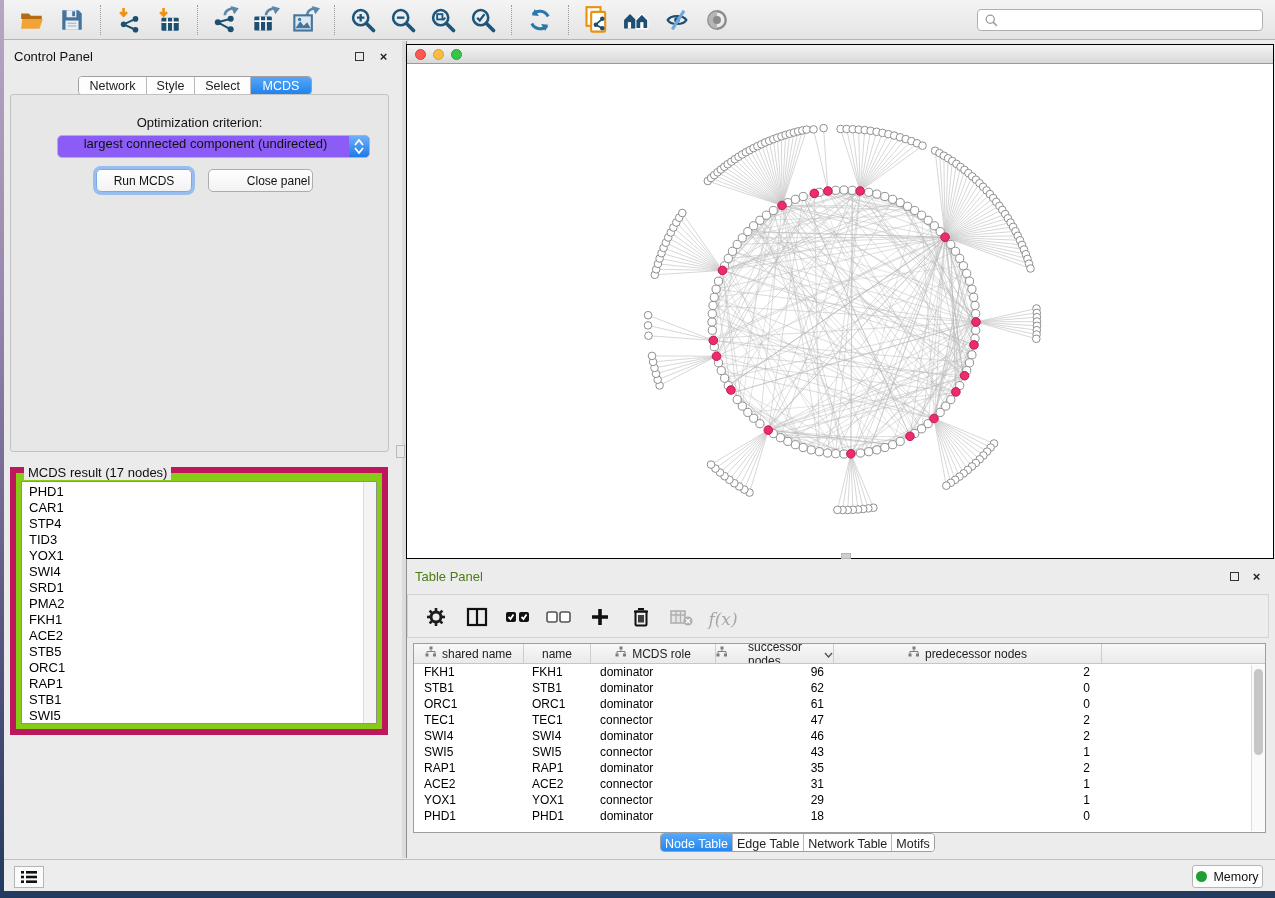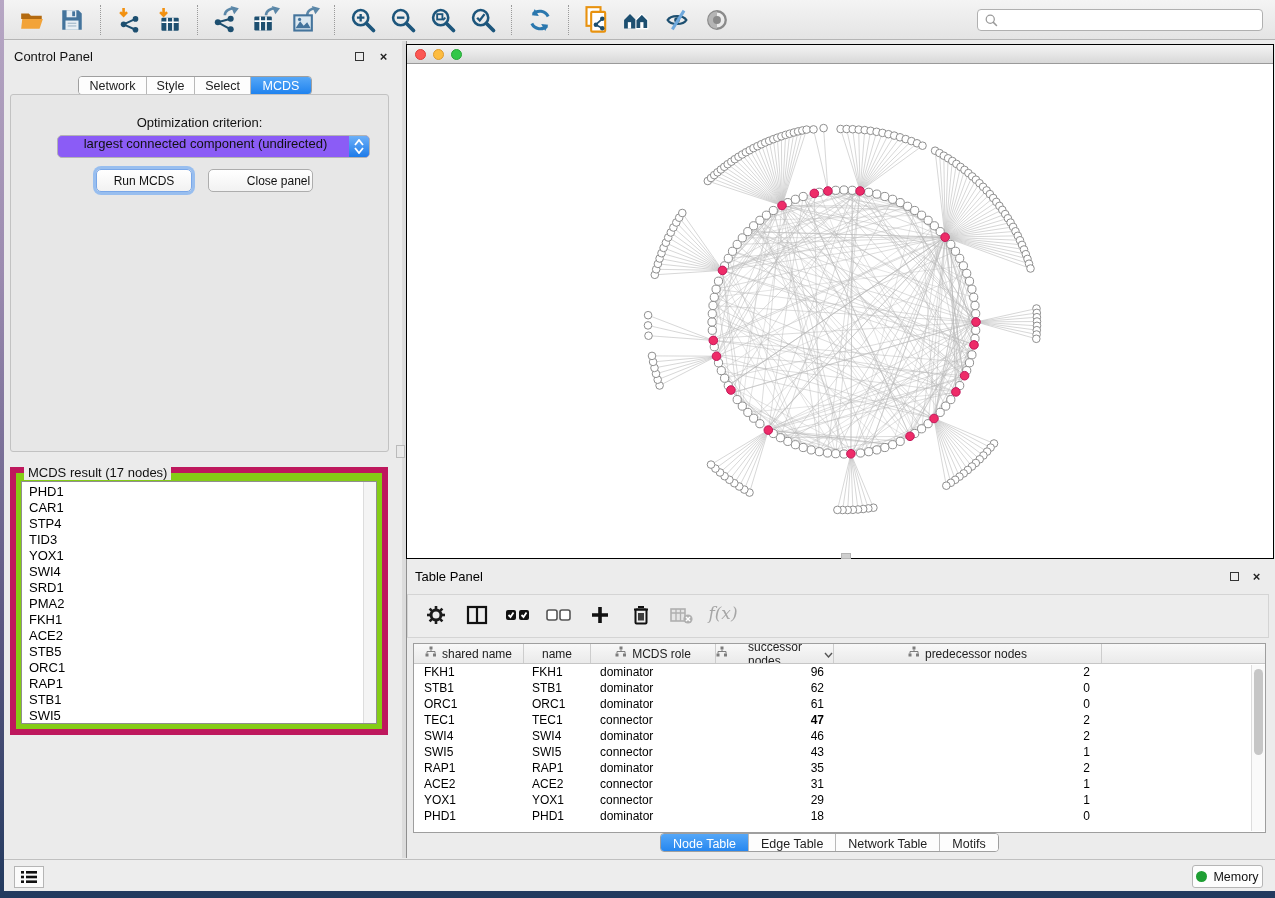--- a/index.html
+++ b/index.html
@@ -73,40 +73,40 @@
   .net-frame { position:absolute; left:402px; top:44px; width:868px; height:515px; border:1px solid #000; background:#fff; }
   .net-titlebar { position:relative; height:19px; background:linear-gradient(#f4f4f4,#d8d8d8); border-bottom:1px solid #9a9a9a; }
   .lights { position:absolute; left:8px; top:4px; display:flex; gap:7px; }
   .light { width:11px; height:11px; border-radius:50%; }
   .net-title { position:absolute; left:0; right:0; top:2px; text-align:center; font-size:12.5px; color:#222; }
   .net-canvas { position:absolute; left:0; top:19px; width:866px; height:494px; background:#fff; }
   .h-grip { position:absolute; left:434px; bottom:-1px; width:10px; height:6px; background:#cfcfcf; border:1px solid #b5b5b5; }
 
   
   .table-panel { position:absolute; left:403px; top:560px; width:868px; height:296px; background:#ececec; }
-  .tp-title { position:absolute; left:8px; top:9px; font-size:13px; color:#000000; }
+  .tp-title { position:absolute; left:8px; top:9px; font-size:13px; color:#4d7c0f; }
   .tp-float { right:34px; top:10px; } .tp-close { right:12px; top:10px; }
   .tp-toolbar { position:absolute; left:0; top:34px; width:862px; height:44px; background:#ededed;
                 border:1px solid #d4d4d4; display:flex; align-items:center; gap:15px; padding-left:15px; }
-  .tp-icon { width:26px; height:26px; display:flex; align-items:flex-start; justify-content:center; cursor:pointer; }
+  .tp-icon { width:26px; height:26px; display:flex; align-items:flex-end; justify-content:center; cursor:pointer; }
   .fx-label { font-family:"DejaVu Serif", serif; font-style:italic; font-size:17px; color:#a6a6a6; }
 
   .ntable { position:absolute; left:6px; top:83px; width:853px; height:190px; border:1px solid #9e9e9e; background:#fff; overflow:hidden; }
   .thead { display:flex; height:20px; background:linear-gradient(#f8f8f8,#eaeaea); border-bottom:1px solid #c6c6c6; }
   .th { display:flex; align-items:center; justify-content:center; gap:5px; font-size:12px; color:#222;
         border-right:1px solid #cdcdcd; overflow:hidden; }
   .th:last-child { border-right:none; }
   .tbody { position:relative; }
   .trow { display:flex; height:16px; }
   .td { font-size:12px; color:#000; line-height:16px; white-space:nowrap; overflow:hidden; }
   .t-scroll { position:absolute; right:0; top:21px; bottom:1px; width:14px; background:#fafafa; border-left:1px solid #ddd; }
   .t-thumb { position:absolute; left:2px; top:4px; width:9px; height:86px; background:#c6c6c6; border-radius:5px; }
 
   .tp-tabs { left:253px; top:273px; }
-  .tp-tabs .seg-tab { padding:0 12px; font-size:12.5px; height:19px;text-align:center; }
+  .tp-tabs .seg-tab { padding:0 4px; font-size:12.5px; height:19px;text-align:center; }
 
   
   .status-bar { position:absolute; left:0; top:859px; width:1271px; height:32px; background:#ededed; border-top:1px solid #c0c0c0; }
   .list-btn { position:absolute; left:10px; top:6px; width:30px; height:22px; background:#fbfbfb; border:1px solid #b5b5b5;
               display:flex; align-items:center; justify-content:center; cursor:pointer; }
   .mem-btn { position:absolute; right:12px; top:5px; width:71px; height:23px; background:#fdfdfd; border:1px solid #b5b5b5;
              border-radius:3px; display:flex; align-items:center; justify-content:center; gap:6px; font-size:12.5px; color:#111; cursor:pointer; }
   .mem-dot { width:11px; height:11px; border-radius:50%; background:#1e9e33; }
 </style>
 </head>
@@ -1130,21 +1130,21 @@
               <div class="td" style="width: 110px; text-align: left; padding-left: 10px;">ORC1</div>
               <div class="td" style="width: 67px; text-align: left; padding-left: 8px;">ORC1</div>
               <div class="td" style="width: 125px; text-align: left; padding-left: 9px;">dominator</div>
               <div class="td" style="width: 118px; text-align: right; padding-right: 10px;">61</div>
               <div class="td" style="width: 268px; text-align: right; padding-right: 12px;">0</div>
             </div>
             <div class="trow">
               <div class="td" style="width: 110px; text-align: left; padding-left: 10px;">TEC1</div>
               <div class="td" style="width: 67px; text-align: left; padding-left: 8px;">TEC1</div>
               <div class="td" style="width: 125px; text-align: left; padding-left: 9px;">connector</div>
-              <div class="td" style="width: 118px; text-align: right; padding-right: 10px; font-weight: bold;">47</div>
+              <div class="td" style="width: 118px; text-align: right; padding-right: 10px;">47</div>
               <div class="td" style="width: 268px; text-align: right; padding-right: 12px;">2</div>
             </div>
             <div class="trow">
               <div class="td" style="width: 110px; text-align: left; padding-left: 10px;">SWI4</div>
               <div class="td" style="width: 67px; text-align: left; padding-left: 8px;">SWI4</div>
               <div class="td" style="width: 125px; text-align: left; padding-left: 9px;">dominator</div>
               <div class="td" style="width: 118px; text-align: right; padding-right: 10px;">46</div>
               <div class="td" style="width: 268px; text-align: right; padding-right: 12px;">2</div>
             </div>
             <div class="trow">

